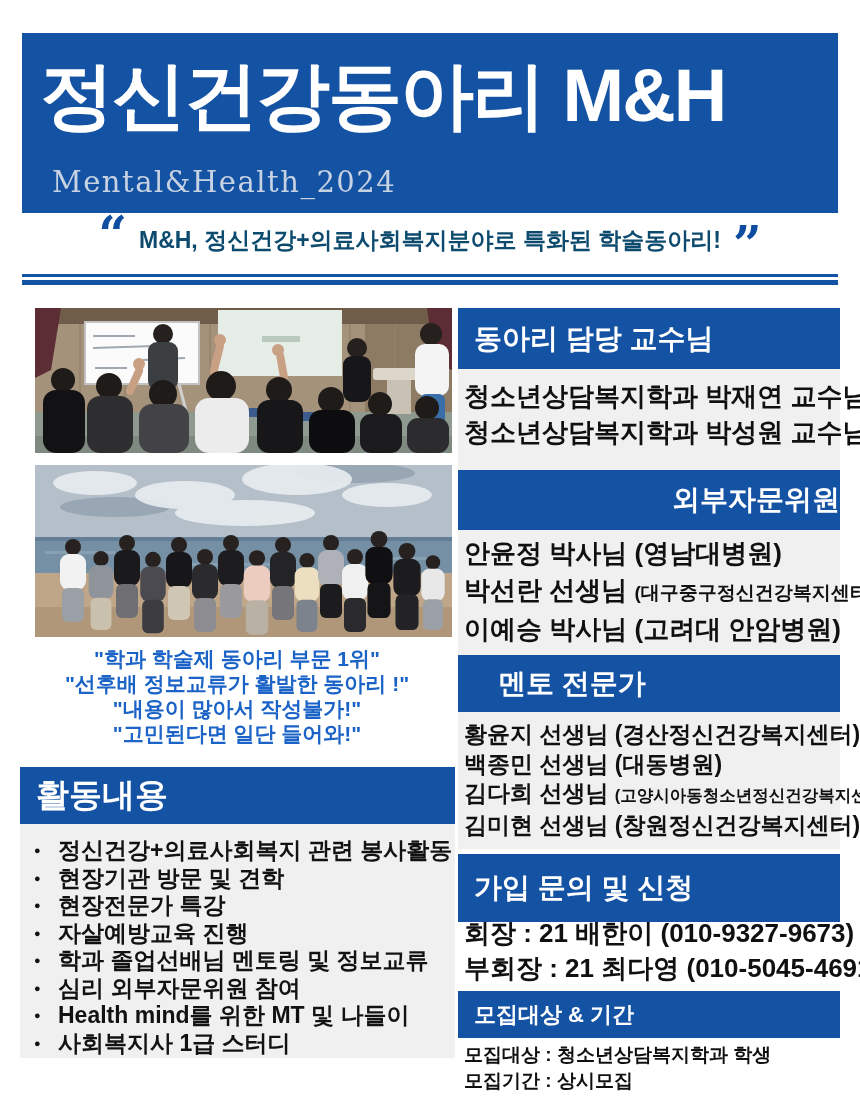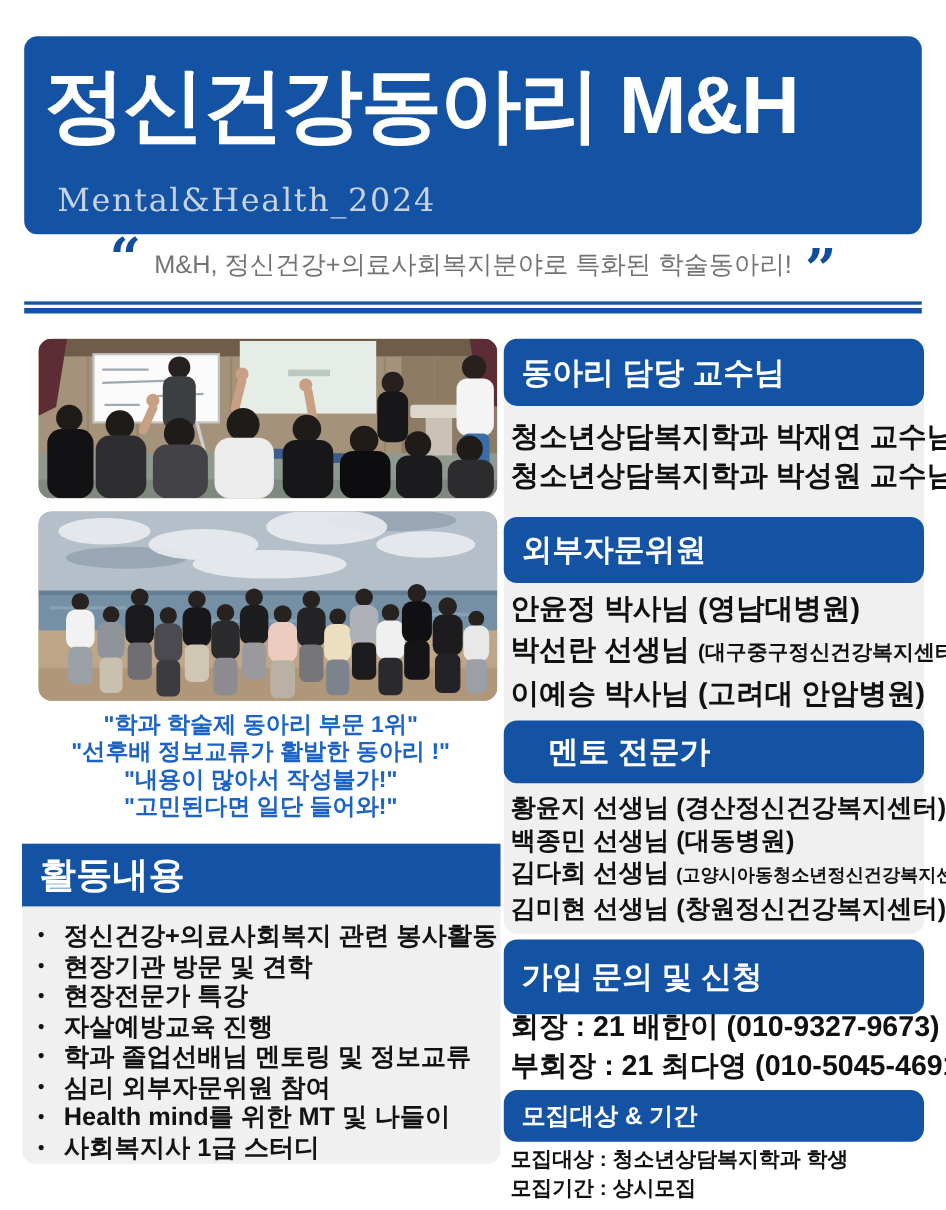--- a/index.html
+++ b/index.html
@@ -1,32 +1,32 @@
 <!DOCTYPE html>
 <html><head>
 <meta charset="utf-8">
 <style>
   html,body{margin:0;padding:0;background:#ffffff;}
   .page{position:relative;width:860px;height:1100px;background:#ffffff;overflow:hidden;
         font-family:"Liberation Sans","DejaVu Sans",sans-serif;}
-  .abs{position:absolute;border-radius:12px;}
+  .abs{position:absolute;}
 
   
   .hero{left:22px;top:33px;width:816px;height:180px;background:#1452a4;}
   .hero-title{position:absolute;left:18px;top:14px;font-size:74px;font-weight:700;color:#ffffff;
               letter-spacing:-2px;white-space:nowrap;}
   .hero-sub{position:absolute;left:30px;bottom:14px;font-family:"DejaVu Serif","Liberation Serif",serif;
             font-size:29px;color:#c7d2e2;letter-spacing:1.5px;}
 
   
   .tagline{left:0;top:218px;width:860px;display:flex;justify-content:center;align-items:flex-start;gap:12px;}
   .qmark{font-family:"DejaVu Serif","Liberation Serif",serif;font-weight:700;font-size:50px;
          color:#0e4da0;line-height:34px;}
   .qmark.close{margin-top:10px;}
-  .tagline-text{font-size:23px;font-weight:400;color:#737373;margin-top:7px;white-space:nowrap;}
+  .tagline-text{font-size:23px;font-weight:700;color:#0c4a6e;margin-top:7px;white-space:nowrap;}
 
   
   .divider{left:22px;top:274px;width:816px;}
   .divider .thin{height:3px;background:#1452a4;margin-bottom:3px;}
   .divider .thick{height:5px;background:#1452a4;}
 
   
   .photo{overflow:hidden;background:#a4927a;}
   .photo1{left:35px;top:308px;width:417px;height:145px;}
   .photo2{left:35px;top:465px;width:417px;height:172px;}
@@ -41,21 +41,21 @@
   .act-head{height:57px;font-size:33px;padding-left:16px;}
   .act-list{padding:13px 4px 0 14px;}
   .act-item{display:flex;align-items:center;font-size:23px;font-weight:600;color:#121212;
             line-height:27.5px;white-space:nowrap;}
   .dot{width:24px;font-size:11px;flex:0 0 24px;}
 
   
   .rpanel{left:458px;top:308px;width:382px;height:541px;background:#f0f0f0;}
   .rhead{left:458px;width:382px;font-size:28px;padding-left:16px;}
   .h1a{top:308px;height:61px;}
-  .h2a{top:470px;height:60px;}
+  .h2a{top:470px;height:60px;justify-content:flex-end;}
   .h3a{top:655px;height:57px;padding-left:40px;}
   .h4a{top:854px;height:68px;}
   .h5a{top:991px;height:47px;font-size:22px;}
   .rbody{left:464px;color:#101010;font-weight:600;white-space:nowrap;}
   .b1{top:378px;font-size:26px;line-height:36px;}
   .b2{top:535px;font-size:26px;line-height:37px;}
   .b3{top:720px;font-size:23px;line-height:29.5px;}
   .b4{top:916px;font-size:26px;line-height:35px;}
   .b5{top:1042px;font-size:19px;line-height:26px;}
   .org-sm{font-size:19px;}

